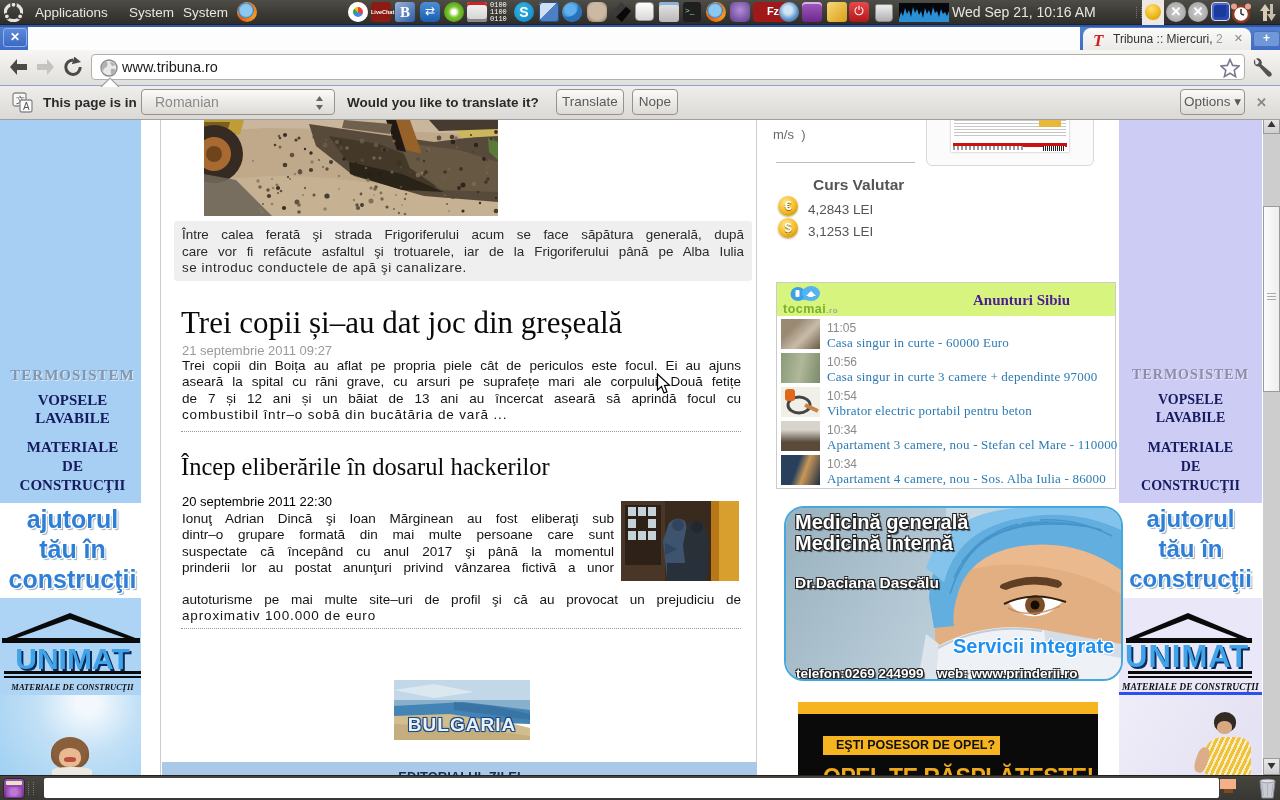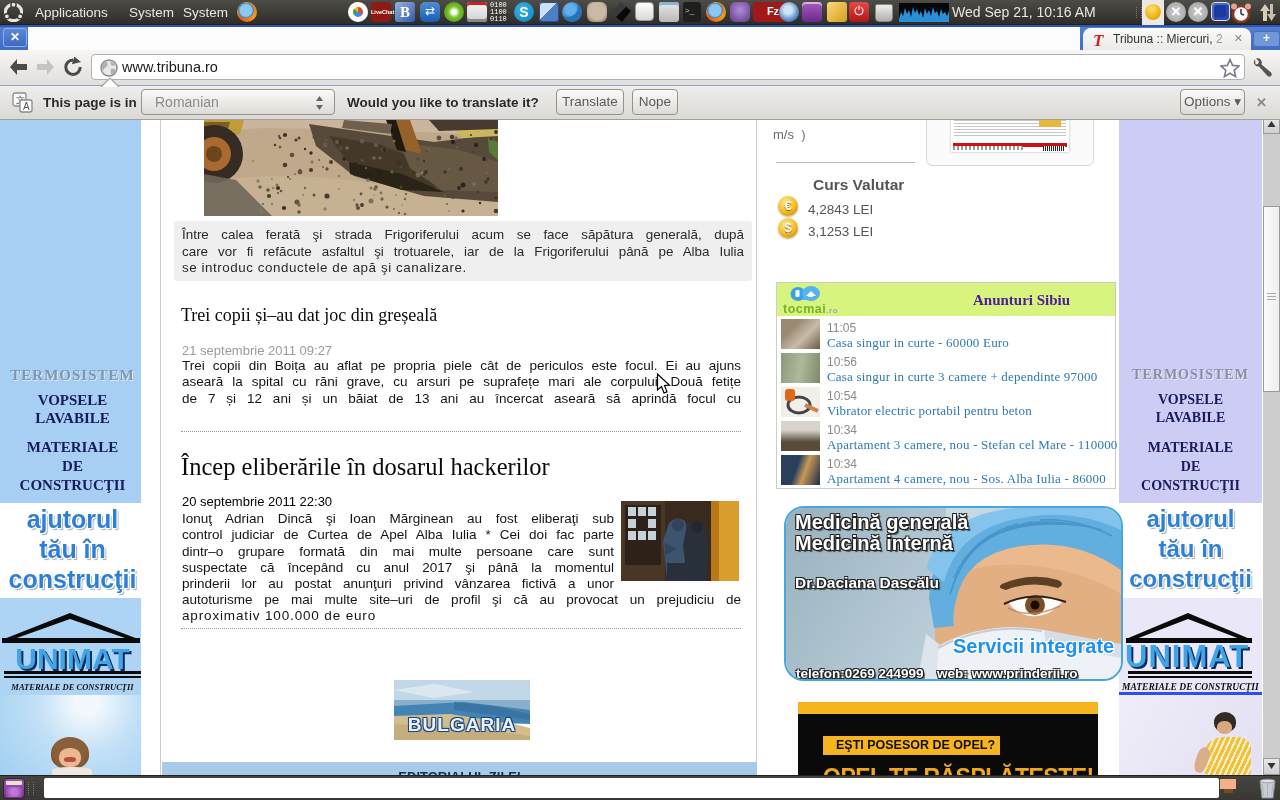--- a/index.html
+++ b/index.html
@@ -385,26 +385,27 @@
           <circle cx="190" cy="89" r="1.0" fill="#6a5c48"></circle>
           <circle cx="54" cy="61" r="1.7" fill="#8a7a62"></circle>
         </g>
     </svg>
     <div class="abs" style="left:13px;top:140px;width:578px;height:60px;background:#efefef;border-radius:3px;"></div>
     <div class="abs jpar" style="left:21px;top:146px;width:562px;font-size:13.4px;line-height:16.6px;color:#2a2a2a;">
       <span class="jl">Între calea ferată şi strada Frigoriferului acum se face săpătura generală, după</span>
       <span class="jl">care vor fi refăcute asfaltul şi trotuarele, iar de la Frigoriferului până pe Alba Iulia</span>
       <span style="letter-spacing:0.55px;">se introduc conductele de apă şi canalizare.</span>
     </div>
-    <div class="abs serif" style="left:20px;top:224px;font-size:18px;color:#0a0a0a;">Trei copii și–au dat joc din greșeală</div>
+    <div class="abs serif" style="left:20px;top:224px;font-size:31px;color:#0a0a0a;">Trei copii și–au dat joc din greșeală</div>
     <div class="abs" style="left:21px;top:262px;font-size:13px;color:#9a9a9a;">21 septembrie 2011 09:27</div>
     <div class="abs jpar" style="left:21px;top:277px;width:559px;font-size:13.5px;line-height:16.3px;color:#141414;">
       <span class="jl">Trei copii din Boița au aflat pe propria piele cât de periculos este focul. Ei au ajuns</span>
       <span class="jl">aseară la spital cu răni grave, cu arsuri pe suprafețe mari ale corpului. Două fetițe</span>
       <span class="jl">de 7 și 12 ani și un băiat de 13 ani au încercat aseară să aprindă focul cu</span>
+      <span style="letter-spacing:0.85px;">combustibil într–o sobă din bucătăria de vară ...</span>
     </div>
     <div class="abs" style="left:20px;top:350px;width:560px;border-top:1px dotted #999;"></div>
     <div class="abs serif" style="left:20px;top:372px;font-size:24.5px;color:#0a0a0a;">Încep eliberările în dosarul hackerilor</div>
     <div class="abs" style="left:21px;top:413px;font-size:13px;color:#000000;">20 septembrie 2011 22:30</div>
     <svg class="abs" style="left:460px;top:420px" width="118" height="80" viewBox="0 0 118 80">
       <rect width="118" height="80" fill="#3a2a1e"></rect>
       <rect x="0" y="0" width="44" height="80" fill="#4a3626"></rect>
       <rect x="4" y="4" width="36" height="60" fill="#2e2218"></rect>
       <g fill="#c6d2da">
           <rect x="7" y="6" width="8" height="9"></rect>
@@ -420,21 +421,20 @@
       <rect x="90" y="0" width="8" height="80" fill="#b87818"></rect>
       <path d="M48 22 Q56 14 64 20 L68 34 L66 62 L58 78 L46 78 L42 40 Z" fill="#3e546e"></path>
       <path d="M66 24 Q76 16 84 24 L88 44 L86 78 L66 78 L62 44 Z" fill="#2a3038"></path>
       <circle cx="57" cy="24" r="6" fill="#32435c"></circle>
       <circle cx="76" cy="26" r="6" fill="#23282e"></circle>
       <path d="M44 42 L56 48 L44 54 Z" fill="#30455e"></path>
       <rect x="46" y="62" width="38" height="18" fill="#28303c"></rect>
     </svg>
     <div class="abs jpar" style="left:21px;top:430px;width:432px;font-size:13.5px;line-height:16.3px;color:#141414;">
       <span class="jl">Ionuţ Adrian Dincă şi Ioan Mărginean au fost eliberaţi sub</span>
-      <span class="jl">control judiciar de Curtea de Apel Alba Iulia * Cei doi fac parte</span>
       <span class="jl">dintr–o grupare formată din mai multe persoane care sunt</span>
       <span class="jl">suspectate că începând cu anul 2017 şi până la momentul</span>
       <span class="jl">prinderii lor au postat anunţuri privind vânzarea fictivă a unor</span>
     </div>
     <div class="abs jpar" style="left:21px;top:511px;width:559px;font-size:13.5px;line-height:16.3px;color:#141414;">
       <span class="jl">autoturisme pe mai multe site–uri de profil şi că au provocat un prejudiciu de</span>
       <span style="letter-spacing:0.85px;">aproximativ 100.000 de euro</span>
     </div>
     <div class="abs" style="left:20px;top:547px;width:560px;border-top:1px dotted #999;"></div>
   </div>

